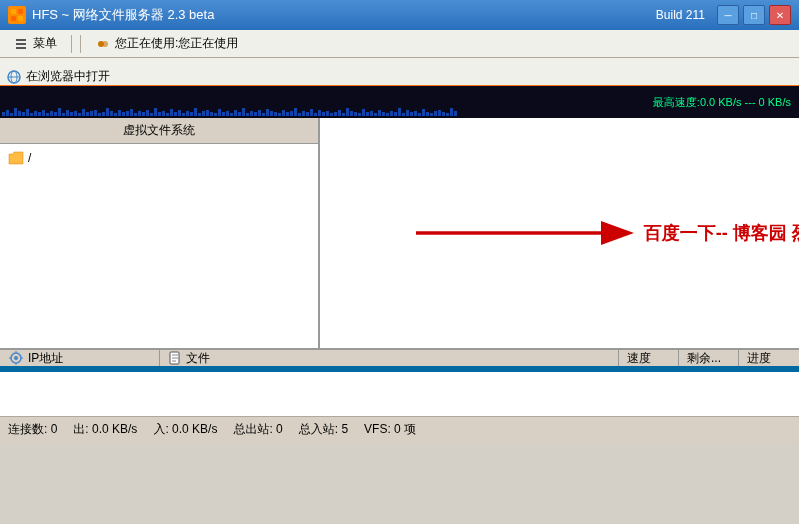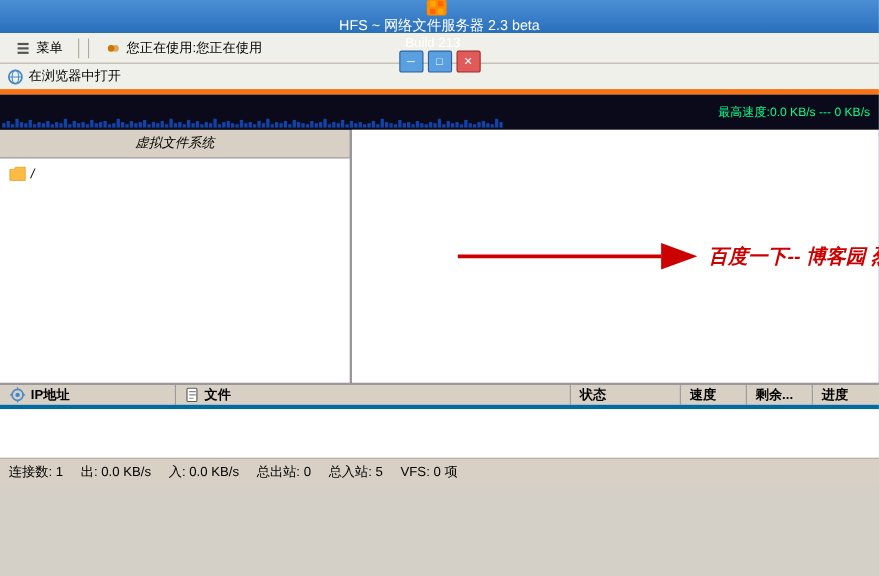--- a/index.html
+++ b/index.html
@@ -14,21 +14,20 @@
     }
 
     
     .title-bar {
       background: linear-gradient(to bottom, #4a8fd4, #2a6fbc);
       height: 30px;
       display: flex;
       align-items: center;
       padding: 0 8px;
       color: white;
-      flex-direction: column;
     }
     .title-bar-icon {
       width: 18px;
       height: 18px;
       margin-right: 6px;
       background: #ff8c00;
       border-radius: 2px;
       display: flex;
       align-items: center;
       justify-content: center;
@@ -91,23 +90,23 @@
       display: flex;
       align-items: center;
       justify-content: center;
     }
 
     
     .url-bar {
       background: #f0f0ea;
       height: 28px;
       display: flex;
-      align-items: center;
+      align-items: flex-end;
       padding: 0 6px;
-      border-bottom: 5px solid #f97316;
+      border-bottom: 1px solid #f97316;
       gap: 6px;
     }
     .url-label {
       display: flex;
       align-items: center;
       gap: 4px;
       white-space: nowrap;
       font-size: 12px;
     }
     .url-input {
@@ -215,23 +214,22 @@
     
     .downloads-section {
       height: 68px;
       border-top: 2px solid #999;
       display: flex;
       flex-direction: column;
     }
     .downloads-header {
       background: #d8d0c4;
       display: flex;
-      border-bottom: 4px solid #0369a1;
+      border-bottom: 6px solid #0369a1;
       height: 22px;
-      font-weight: bold;
     }
     .downloads-header-cell {
       display: flex;
       align-items: center;
       padding: 0 8px;
       border-right: 1px solid #999;
       font-size: 12px;
       gap: 4px;
     }
     .downloads-body {
@@ -257,21 +255,21 @@
 <div class="title-bar">
   <div class="title-bar-icon">
     <svg width="14" height="14" viewBox="0 0 14 14">
       <rect x="1" y="1" width="5" height="5" fill="#ffaa00" rx="1"></rect>
       <rect x="8" y="1" width="5" height="5" fill="#ff6600" rx="1"></rect>
       <rect x="1" y="8" width="5" height="5" fill="#ff6600" rx="1"></rect>
       <rect x="8" y="8" width="5" height="5" fill="#ffaa00" rx="1"></rect>
     </svg>
   </div>
   <span class="title-bar-text">HFS ~ 网络文件服务器 2.3 beta</span>
-  <span class="title-bar-build">Build 213</span>
+  <span class="title-bar-build">Build 211</span>
   <div class="title-bar-buttons">
     <div class="title-btn">─</div>
     <div class="title-btn">□</div>
     <div class="title-btn close">✕</div>
   </div>
 </div>
 
 <div class="menu-bar">
   <div class="menu-item">
     <div class="menu-icon">
@@ -425,21 +423,21 @@
       <div style="width:3px;height:6px;background:#1144aa;"></div>
       <div style="width:3px;height:4px;background:#1144aa;"></div>
       <div style="width:3px;height:3px;background:#1144aa;"></div>
       <div style="width:3px;height:8px;background:#1144aa;"></div>
       <div style="width:3px;height:5px;background:#1144aa;"></div>
     </div>
     <span class="traffic-label">最高速度:0.0 KB/s --- 0 KB/s</span>
   </div>
 </div>
 
-<div style="display:flex; flex:1; height:230px; background:#701a75;font-style:italic;">
+<div style="display:flex; flex:1; height:230px; background:#c2410c;">
 
   <div class="left-panel">
     <div class="panel-header">
       <span>虚拟文件系统</span>
     </div>
     <div class="panel-content">
       <div class="tree-item">
         <svg width="16" height="16" viewBox="0 0 16 16">
           <path d="M1,4 L5,4 L6,2 L15,2 L15,14 L1,14 Z" fill="#ffbb44" stroke="#cc8800" stroke-width="0.5"></path>
         </svg>
@@ -479,36 +477,33 @@
     </div>
     <div class="downloads-header-cell" style="flex:1;">
       <svg width="14" height="14" viewBox="0 0 14 14">
         <rect x="2" y="1" width="9" height="12" rx="1" stroke="#555" stroke-width="1" fill="white"></rect>
         <line x1="4" y1="4" x2="10" y2="4" stroke="#888" stroke-width="1"></line>
         <line x1="4" y1="7" x2="10" y2="7" stroke="#888" stroke-width="1"></line>
         <line x1="4" y1="10" x2="8" y2="10" stroke="#888" stroke-width="1"></line>
       </svg>
       <span>文件</span>
     </div>
-    <div class="downloads-header-cell" style="width:100px;">
-      <span>状态</span>
-    </div>
     <div class="downloads-header-cell" style="width:60px;">
       <span>速度</span>
     </div>
     <div class="downloads-header-cell" style="width:60px;">
       <span>剩余...</span>
     </div>
     <div class="downloads-header-cell" style="width:60px; border-right:none;">
       <span>进度</span>
     </div>
   </div>
   <div class="downloads-body"></div>
 </div>
 
 <div class="status-bar">
-  <span>连接数: 1</span>
+  <span>连接数: 0</span>
   <span>出: 0.0 KB/s</span>
   <span>入: 0.0 KB/s</span>
   <span>总出站: 0</span>
   <span>总入站: 5</span>
   <span>VFS: 0 项</span>
 </div>
 
 </body></html>

